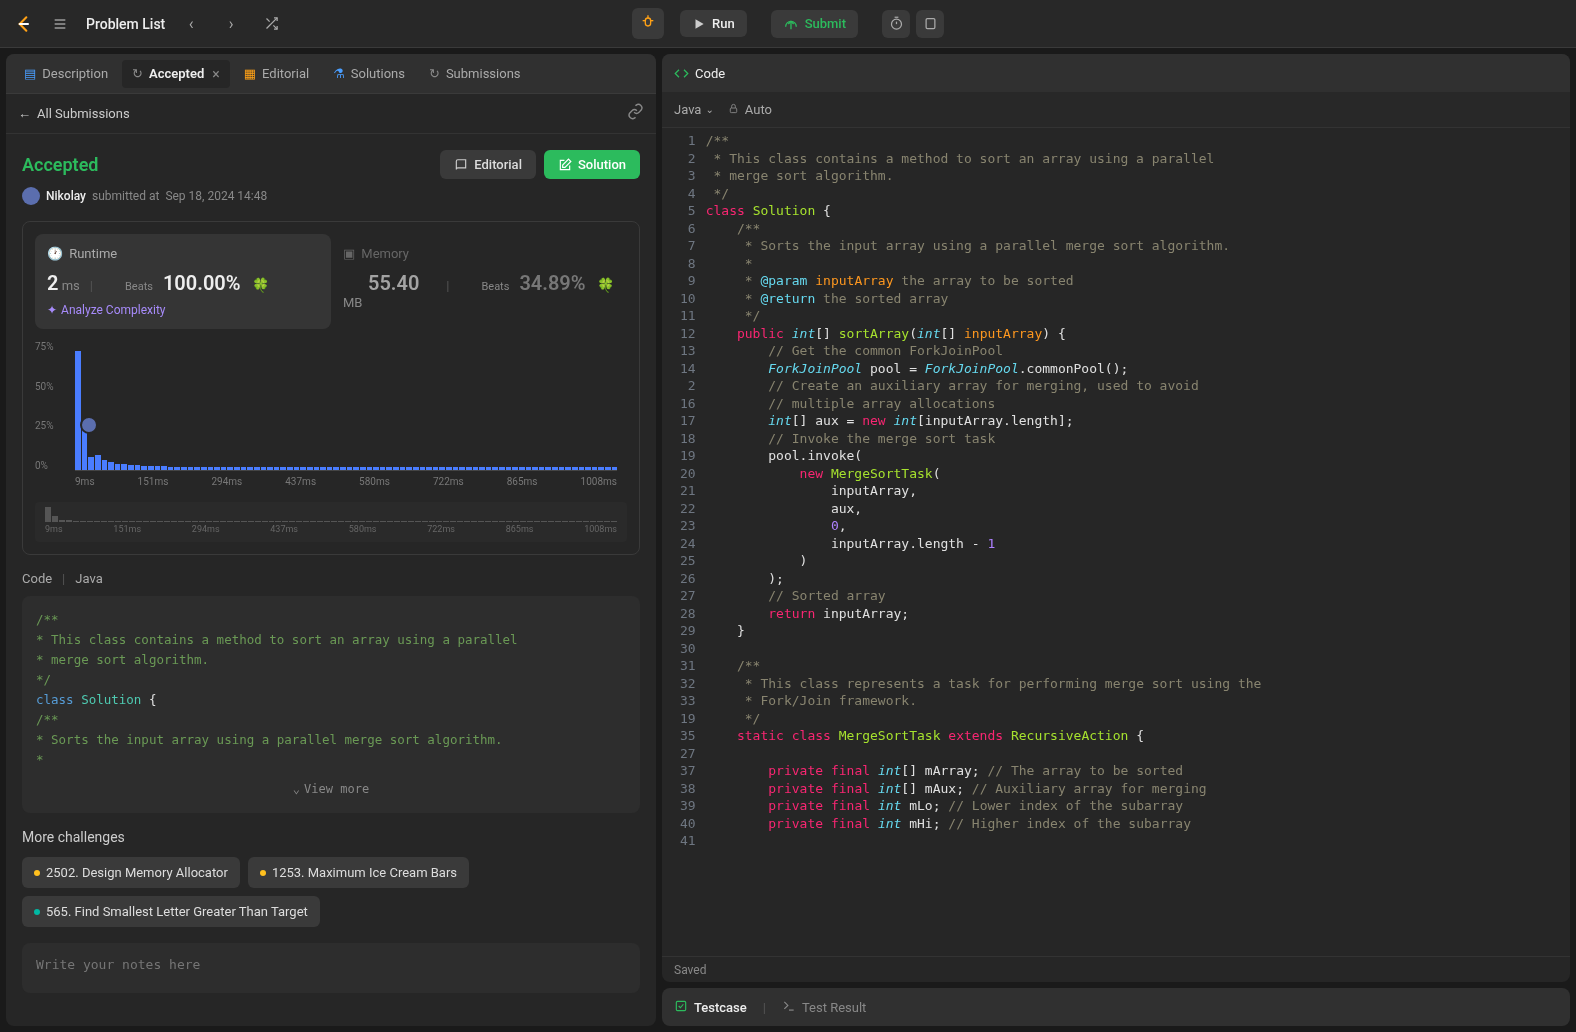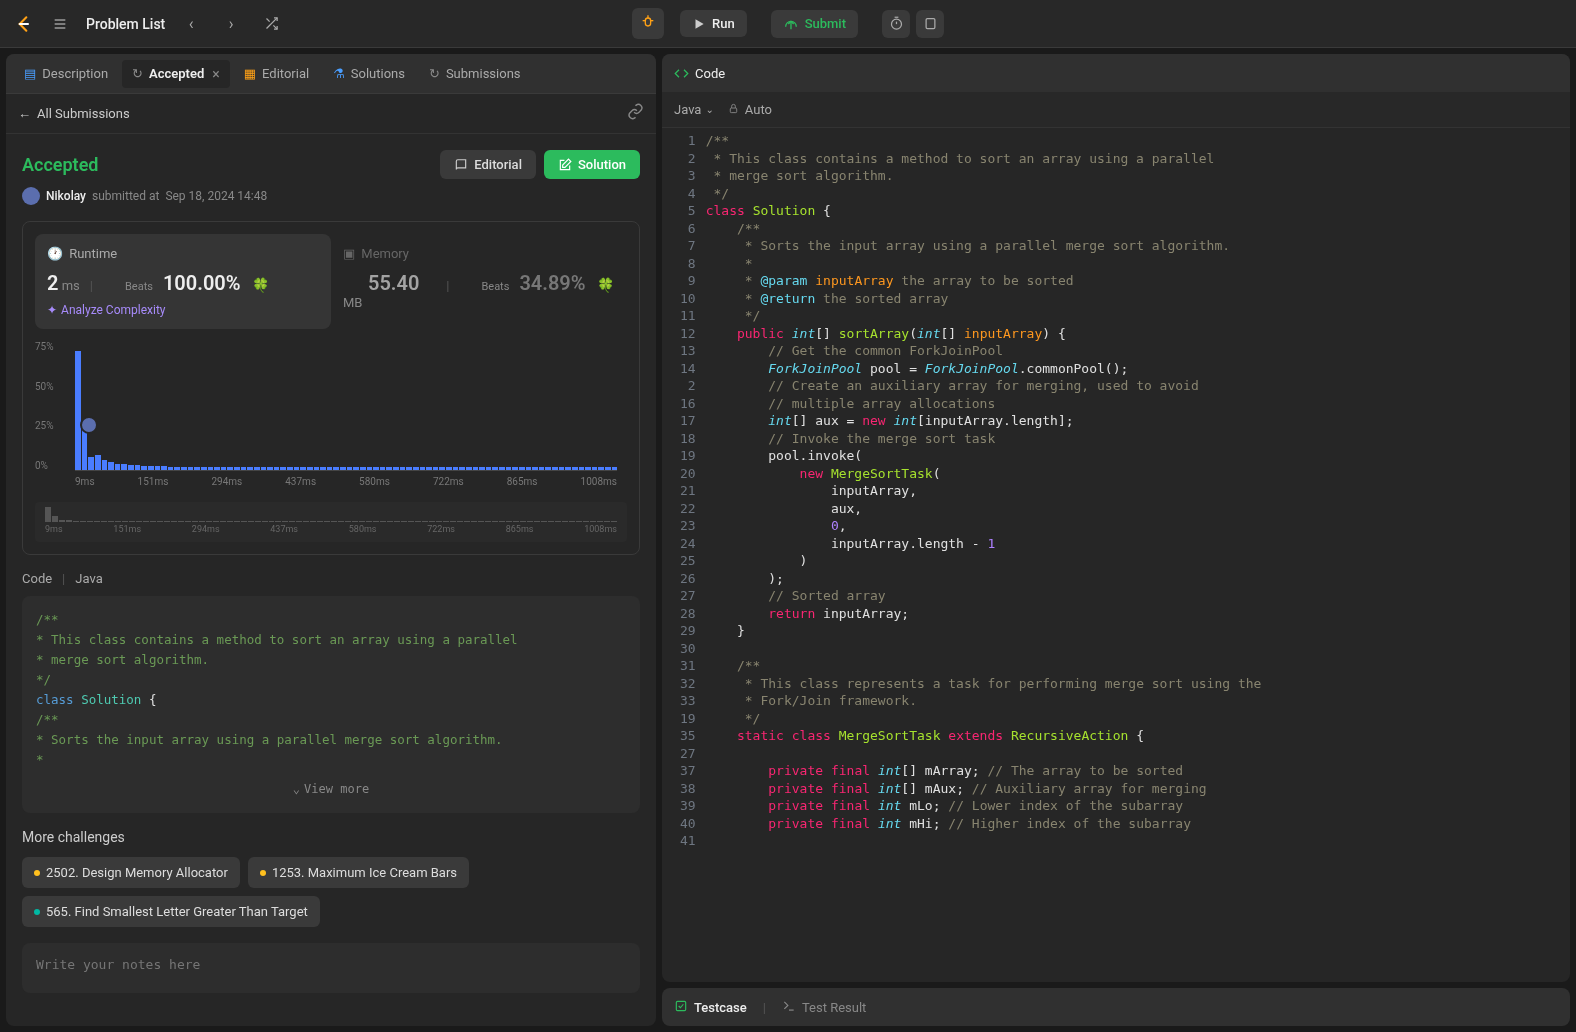--- a/index.html
+++ b/index.html
@@ -621,20 +621,23 @@
             <div>35</div>
             <div>27</div>
             <div>37</div>
             <div>38</div>
             <div>39</div>
             <div>40</div>
             <div>41</div>
           </div>
         <div class="code-lines" id="code-lines"><div><span class="doc">/**</span></div><div><span class="doc"> * This class contains a method to sort an array using a parallel</span></div><div><span class="doc"> * merge sort algorithm.</span></div><div><span class="doc"> */</span></div><div><span class="kw">class</span> <span class="cls">Solution</span> {</div><div>    <span class="doc">/**</span></div><div>    <span class="doc"> * Sorts the input array using a parallel merge sort algorithm.</span></div><div>    <span class="doc"> *</span></div><div>    <span class="doc"> * <span class="tag">@param</span> <span class="var">inputArray</span> the array to be sorted</span></div><div>    <span class="doc"> * <span class="tag">@return</span> the sorted array</span></div><div>    <span class="doc"> */</span></div><div>    <span class="kw">public</span> <span class="typ">int</span>[] <span class="fn">sortArray</span>(<span class="typ">int</span>[] <span class="var">inputArray</span>) {</div><div>        <span class="cm">// Get the common ForkJoinPool</span></div><div>        <span class="typ">ForkJoinPool</span> pool = <span class="typ">ForkJoinPool</span>.commonPool();</div><div>        <span class="cm">// Create an auxiliary array for merging, used to avoid</span></div><div>        <span class="cm">// multiple array allocations</span></div><div>        <span class="typ">int</span>[] aux = <span class="kw">new</span> <span class="typ">int</span>[inputArray.length];</div><div>        <span class="cm">// Invoke the merge sort task</span></div><div>        pool.invoke(</div><div>            <span class="kw">new</span> <span class="cls">MergeSortTask</span>(</div><div>                inputArray,</div><div>                aux,</div><div>                <span class="num">0</span>,</div><div>                inputArray.length - <span class="num">1</span></div><div>            )</div><div>        );</div><div>        <span class="cm">// Sorted array</span></div><div>        <span class="kw">return</span> inputArray;</div><div>    }</div><div>&nbsp;</div><div>    <span class="doc">/**</span></div><div>    <span class="doc"> * This class represents a task for performing merge sort using the</span></div><div>    <span class="doc"> * Fork/Join framework.</span></div><div>    <span class="doc"> */</span></div><div>    <span class="kw">static</span> <span class="kw">class</span> <span class="cls">MergeSortTask</span> <span class="kw">extends</span> <span class="cls">RecursiveAction</span> {</div><div>&nbsp;</div><div>        <span class="kw">private</span> <span class="kw">final</span> <span class="typ">int</span>[] mArray; <span class="cm">// The array to be sorted</span></div><div>        <span class="kw">private</span> <span class="kw">final</span> <span class="typ">int</span>[] mAux; <span class="cm">// Auxiliary array for merging</span></div><div>        <span class="kw">private</span> <span class="kw">final</span> <span class="typ">int</span> mLo; <span class="cm">// Lower index of the subarray</span></div><div>        <span class="kw">private</span> <span class="kw">final</span> <span class="typ">int</span> mHi; <span class="cm">// Higher index of the subarray</span></div><div>&nbsp;</div></div>
       </div>
+      <div class="editor-footer">
+        <span>Saved</span>
+      </div>
     </div>
 
     <div class="bottom-tabs" style="position:relative">
       <div class="btab active">
         <span class="check-icon">
           <svg width="14" height="14" viewBox="0 0 24 24" fill="none" stroke="#2cbb5d" stroke-width="2">
               <rect x="4" y="4" width="16" height="16" rx="2"></rect>
               <polyline points="8 12 11 15 16 9"></polyline>
             </svg>
         </span>

